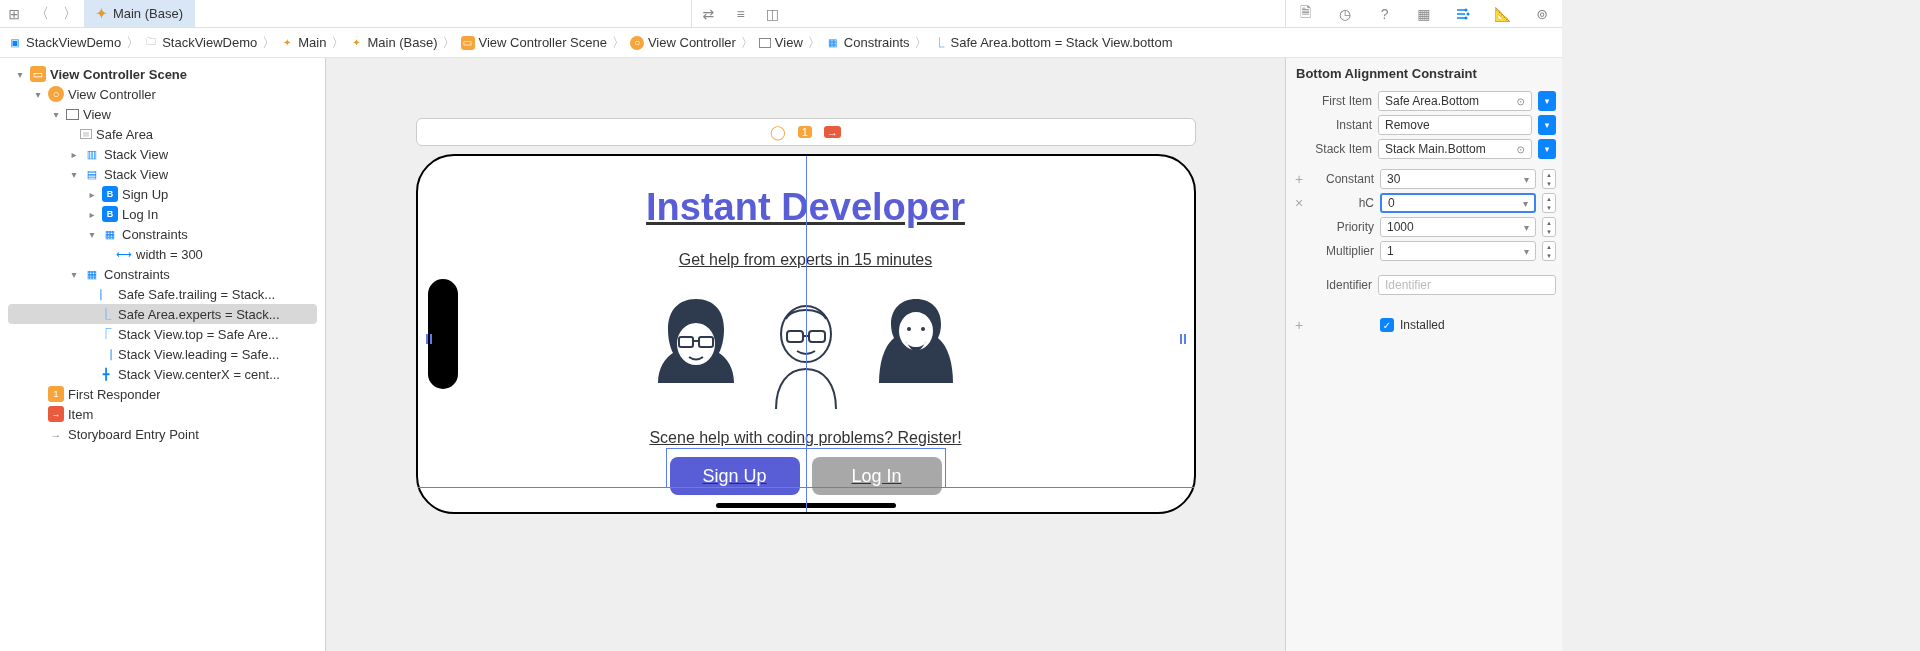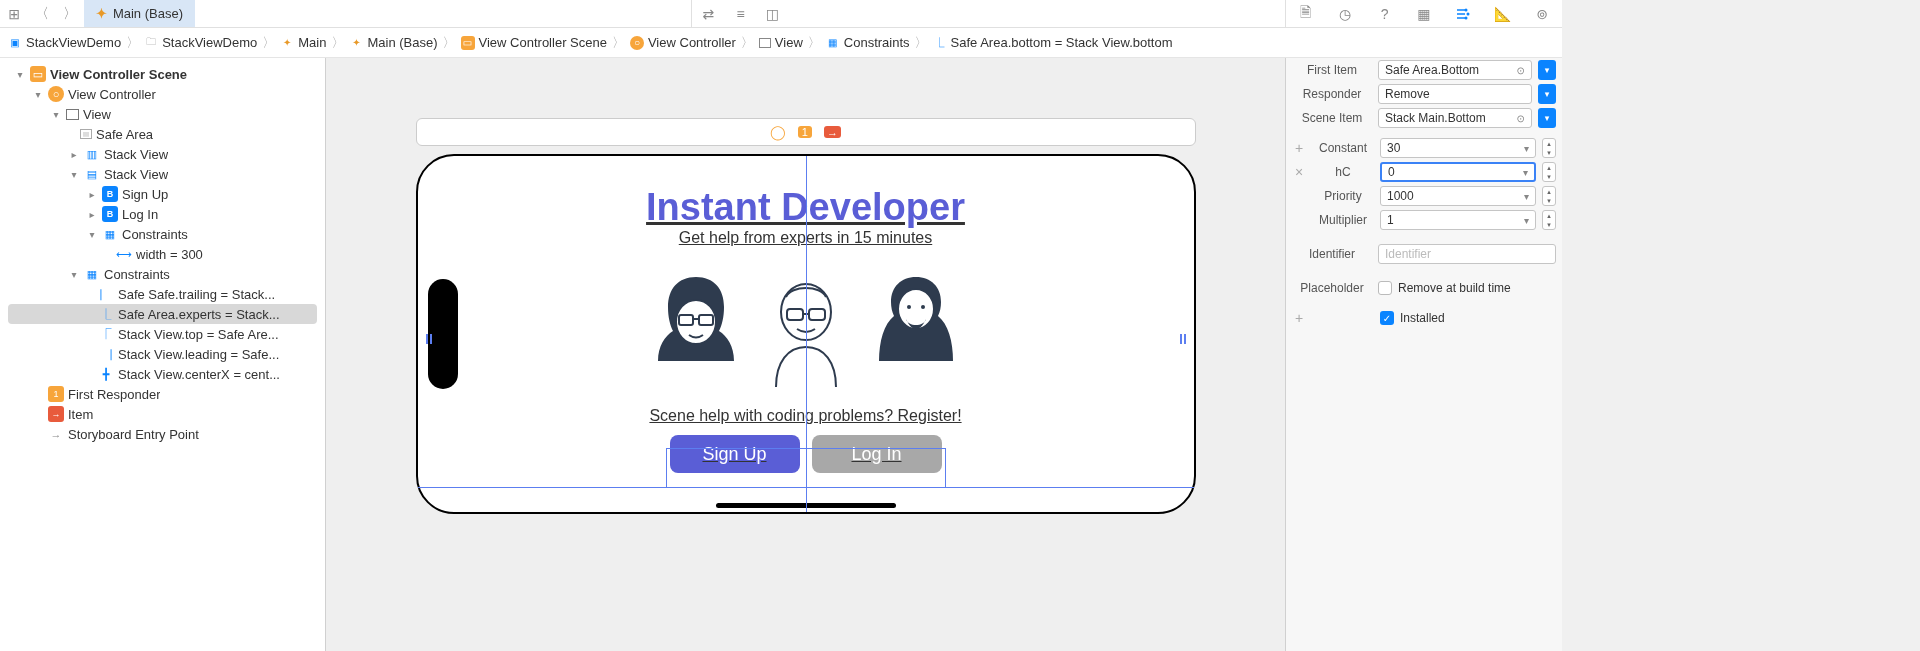--- a/index.html
+++ b/index.html
@@ -43,35 +43,35 @@
 .device { position: absolute; top: 96px; left: 50%; transform: translateX(-50%); width: 780px; height: 360px; background: #fff; border: 2px solid #000; border-radius: 38px; display: flex; flex-direction: column; align-items: center; text-decoration: underline; }
 .notch { position: absolute; left: 10px; top: 50%; transform: translateY(-50%); width: 30px; height: 110px; background: #000; border-radius: 16px; }
 .homebar { position: absolute; bottom: 4px; left: 50%; transform: translateX(-50%); width: 180px; height: 5px; background: #000; border-radius: 3px; }
 .constraint-line-h { position: absolute; border-top: 1px solid #5c7ef0; }
 .constraint-line-v { position: absolute; border-left: 1px solid #5c7ef0; }
 .constraint-tick { position: absolute; width: 6px; height: 10px; display: flex; align-items: center; }
 .constraint-tick::before, .constraint-tick::after { content: ''; width: 2px; height: 10px; background: #5c7ef0; }
 .constraint-tick::after { margin-left: 2px; }
 
 .app-title { margin-top: 30px; font-size: 38px; font-weight: 600; color: #5a5ed6; }
-.app-sub { margin-top: 0; font-size: 16px; color: #333; }
+.app-sub { margin-top: 22px; font-size: 16px; color: #333; }
 .avatars { margin-top: 20px; display: flex; gap: 20px; }
 .avatar { width: 90px; height: 120px; }
 .app-cta { margin-top: 20px; font-size: 16px; color: #333; }
 .btns { margin-top: 10px; display: flex; gap: 12px; }
 .btn { width: 130px; height: 38px; border-radius: 8px; display: flex; align-items: center; justify-content: center; color: #fff; font-size: 18px; font-weight: 500; }
 .btn-signup { background: #5a5ed6; }
 .btn-login { background: #a8a8a8; }
 .sel-box { position: absolute; border: 1px solid #5c7ef0; pointer-events: none; }
 
 
 .inspector { width: 277px; background: #f7f7f7; border-left: 1px solid #d0d0d0; display: flex; flex-direction: column; }
 .insp-title { padding: 8px 10px; font-weight: 600; font-size: 13px; }
 .insp-row { display: flex; align-items: center; height: 24px; padding: 0 6px; gap: 6px; }
-.insp-row .lbl { width: 80px; text-align: center; font-size: 12px; color: #555; }
+.insp-row .lbl { width: 80px; text-align: right; font-size: 12px; color: #555; }
 .insp-row .fld { flex: 1; height: 20px; background: #fff; border: 1px solid #c5c5c5; border-radius: 3px; padding: 0 6px; font-size: 12px; display: flex; align-items: center; }
 .insp-row .fld.focused { border: 2px solid #3b82f6; }
 .insp-row .stepper { width: 14px; height: 20px; display: flex; flex-direction: column; border: 1px solid #c5c5c5; border-radius: 3px; background: #fff; }
 .insp-row .stepper span { flex: 1; font-size: 7px; display: flex; align-items: center; justify-content: center; color: #666; }
 .insp-row .drop-ic { color: #888; font-size: 10px; margin-left: auto; }
 .insp-row .pre { width: 14px; text-align: center; color: #aaa; font-size: 14px; }
 .insp-row .drop-blue { width: 18px; height: 20px; background: #0a84ff; border-radius: 3px; display: flex; align-items: center; justify-content: center; color: #fff; font-size: 9px; }
 .insp-row .chk { width: 14px; height: 14px; background: #0a84ff; border-radius: 3px; color: #fff; display: flex; align-items: center; justify-content: center; font-size: 10px; }
 .placeholder-text { color: #bbb; }
 </style>
@@ -294,38 +294,39 @@
       <div class="btns">
         <div class="btn btn-signup">Sign Up</div>
         <div class="btn btn-login">Log In</div>
       </div>
       <div class="sel-box" style="left:248px;bottom:24px;width:280px;height:40px"></div>
       <div class="constraint-line-h" style="left:0;bottom:24px;width:100%"></div>
     </div>
   </div>
 
   <div class="inspector">
+    <div class="insp-title">Bottom Alignment Constraint</div>
 
     <div class="insp-row">
       <span class="lbl">First Item</span>
       <div class="fld">
           <span>Safe Area.Bottom</span>
           <span class="drop-ic">⊙</span>
         </div>
       <div class="drop-blue">▾</div>
     </div>
     <div class="insp-row">
-      <span class="lbl">Responder</span>
+      <span class="lbl">Instant</span>
       <div class="fld">
           <span>Remove</span>
         </div>
       <div class="drop-blue">▾</div>
     </div>
     <div class="insp-row">
-      <span class="lbl">Scene Item</span>
+      <span class="lbl">Stack Item</span>
       <div class="fld">
           <span>Stack Main.Bottom</span>
           <span class="drop-ic">⊙</span>
         </div>
       <div class="drop-blue">▾</div>
     </div>
 
     <div style="height:6px"></div>
 
     <div class="insp-row">
@@ -381,25 +382,20 @@
 
     <div class="insp-row">
       <span class="lbl">Identifier</span>
       <div class="fld">
           <span class="placeholder-text">Identifier</span>
         </div>
     </div>
 
     <div style="height:10px"></div>
 
-    <div class="insp-row">
-      <span class="lbl">Placeholder</span>
-      <span style="width:14px;height:14px;border:1px solid #bbb;border-radius:3px;background:#fff"></span>
-      <span style="font-size:12px">Remove at build time</span>
-    </div>
 
     <div style="height:6px"></div>
 
     <div class="insp-row">
       <span class="pre">+</span>
       <span class="lbl" style="width:62px"></span>
       <span class="chk">✓</span>
       <span style="font-size:12px">Installed</span>
     </div>
   </div>

